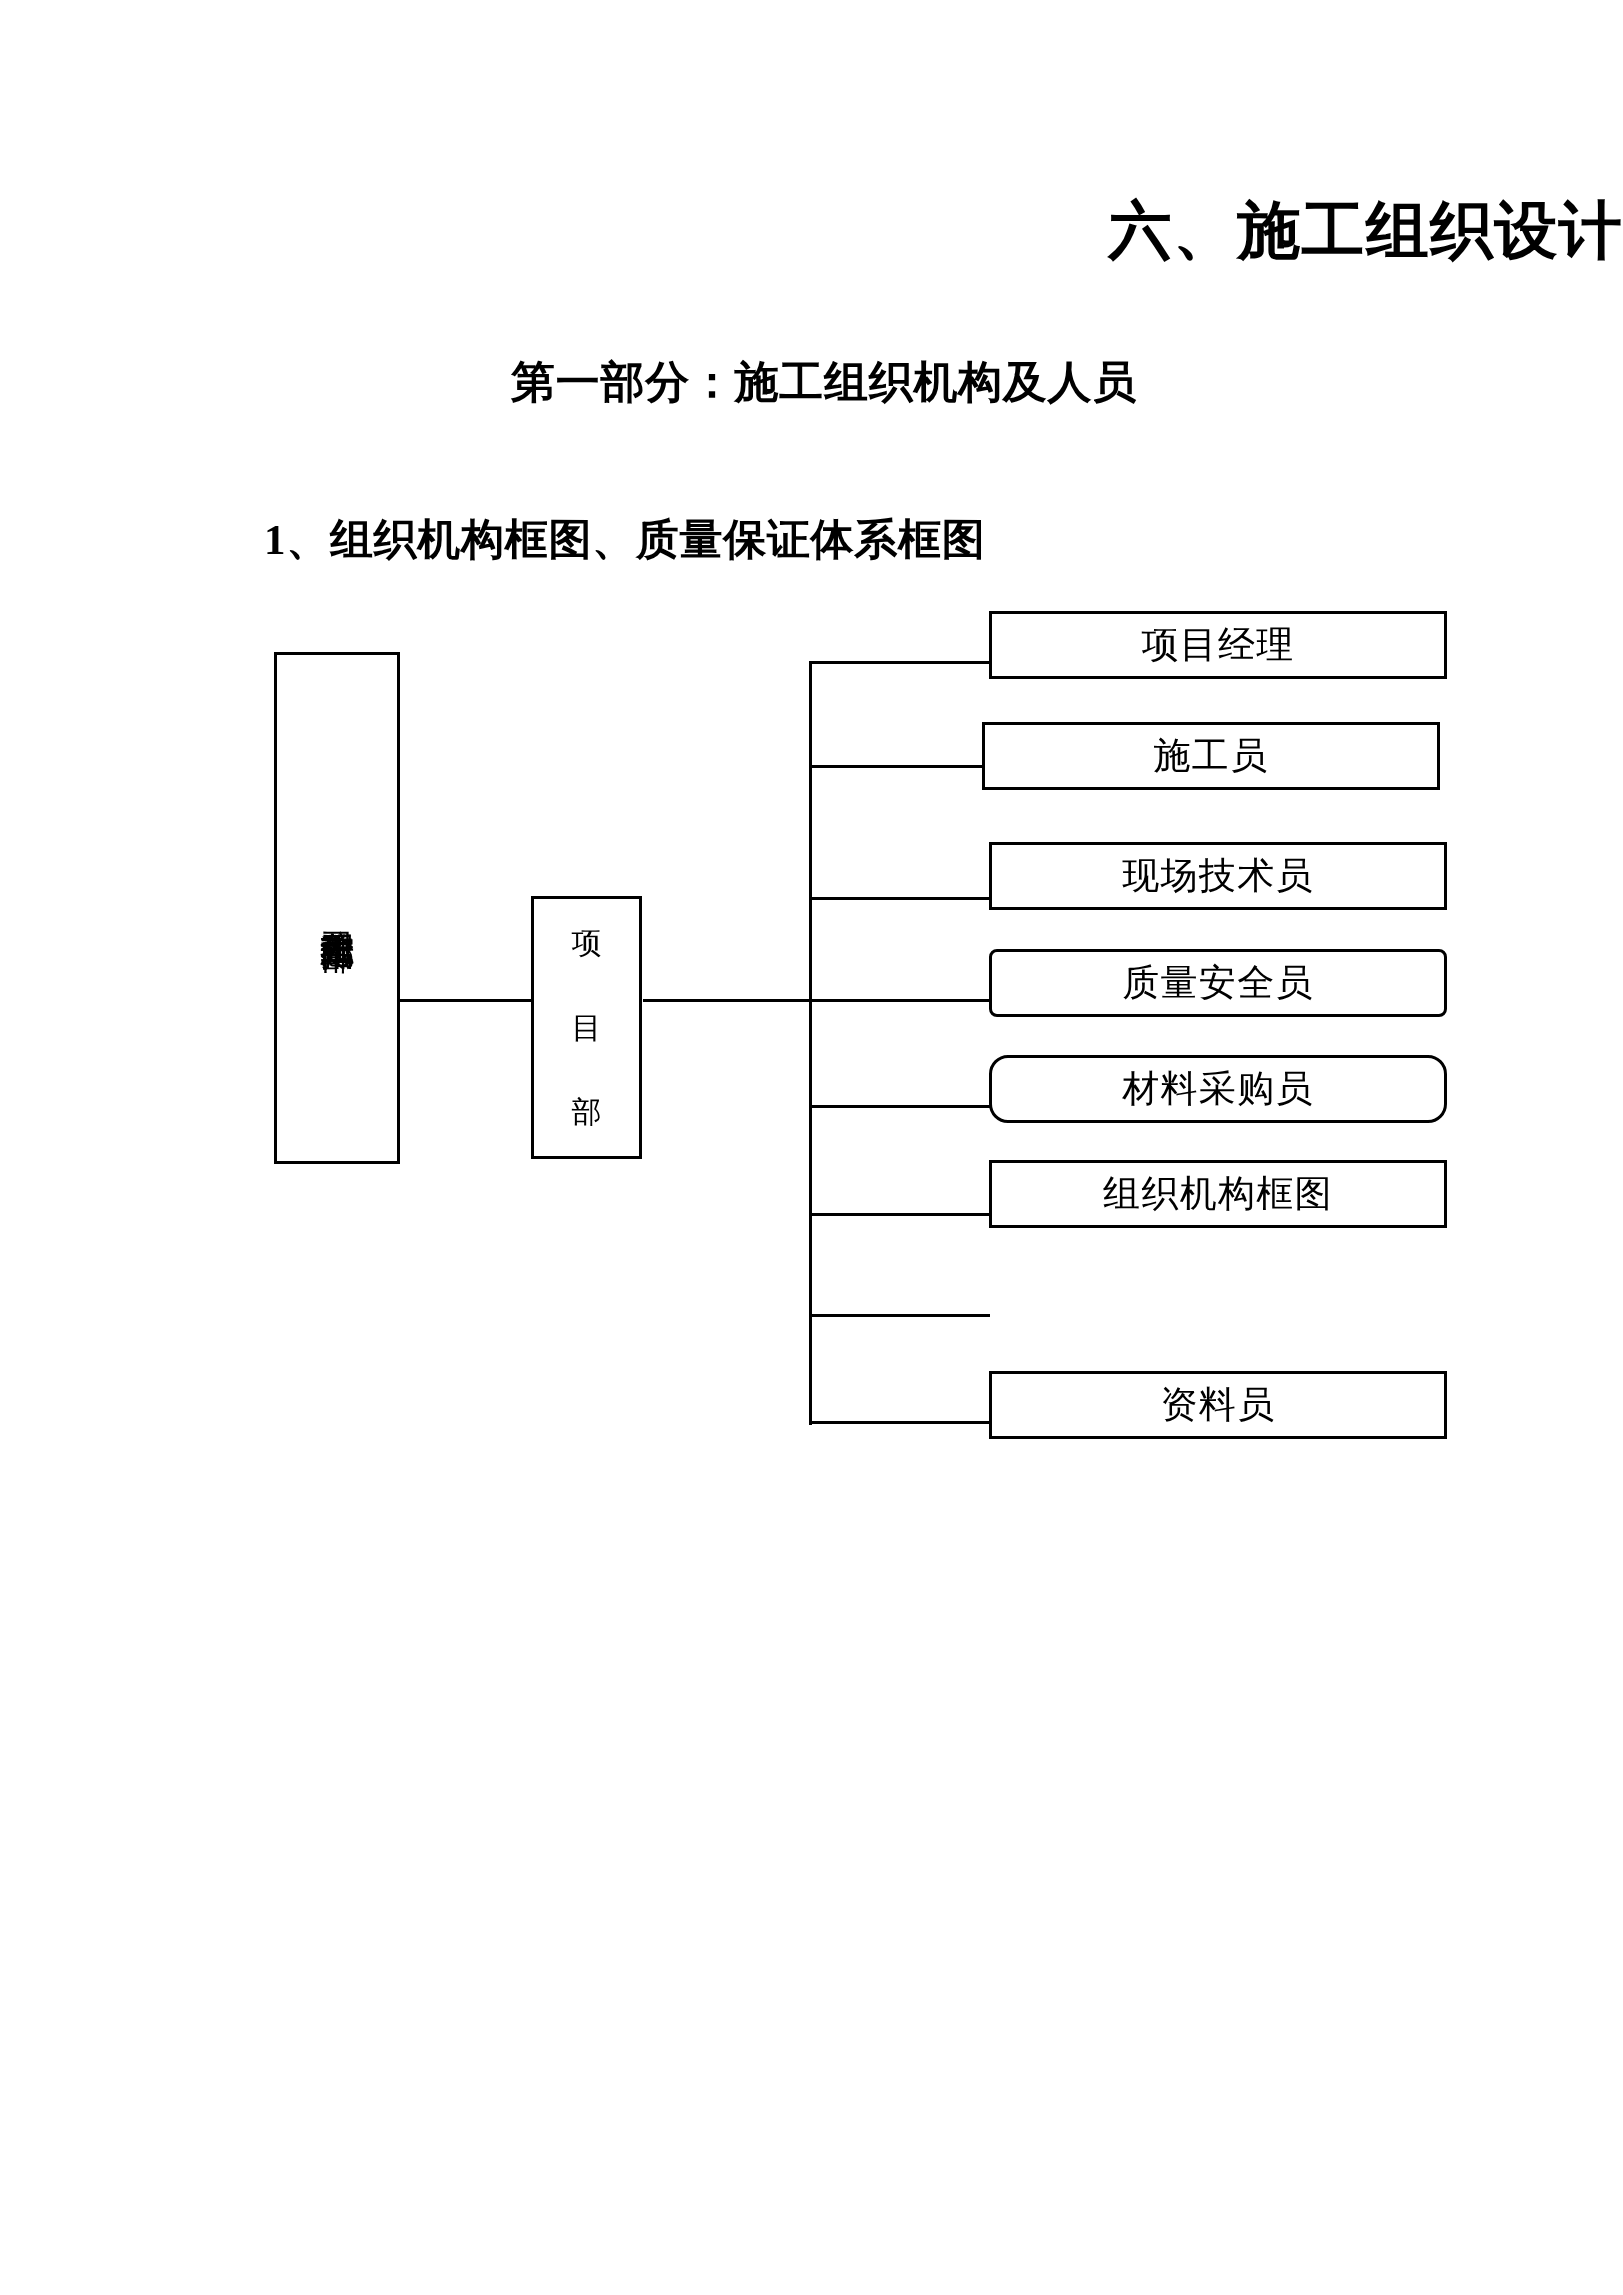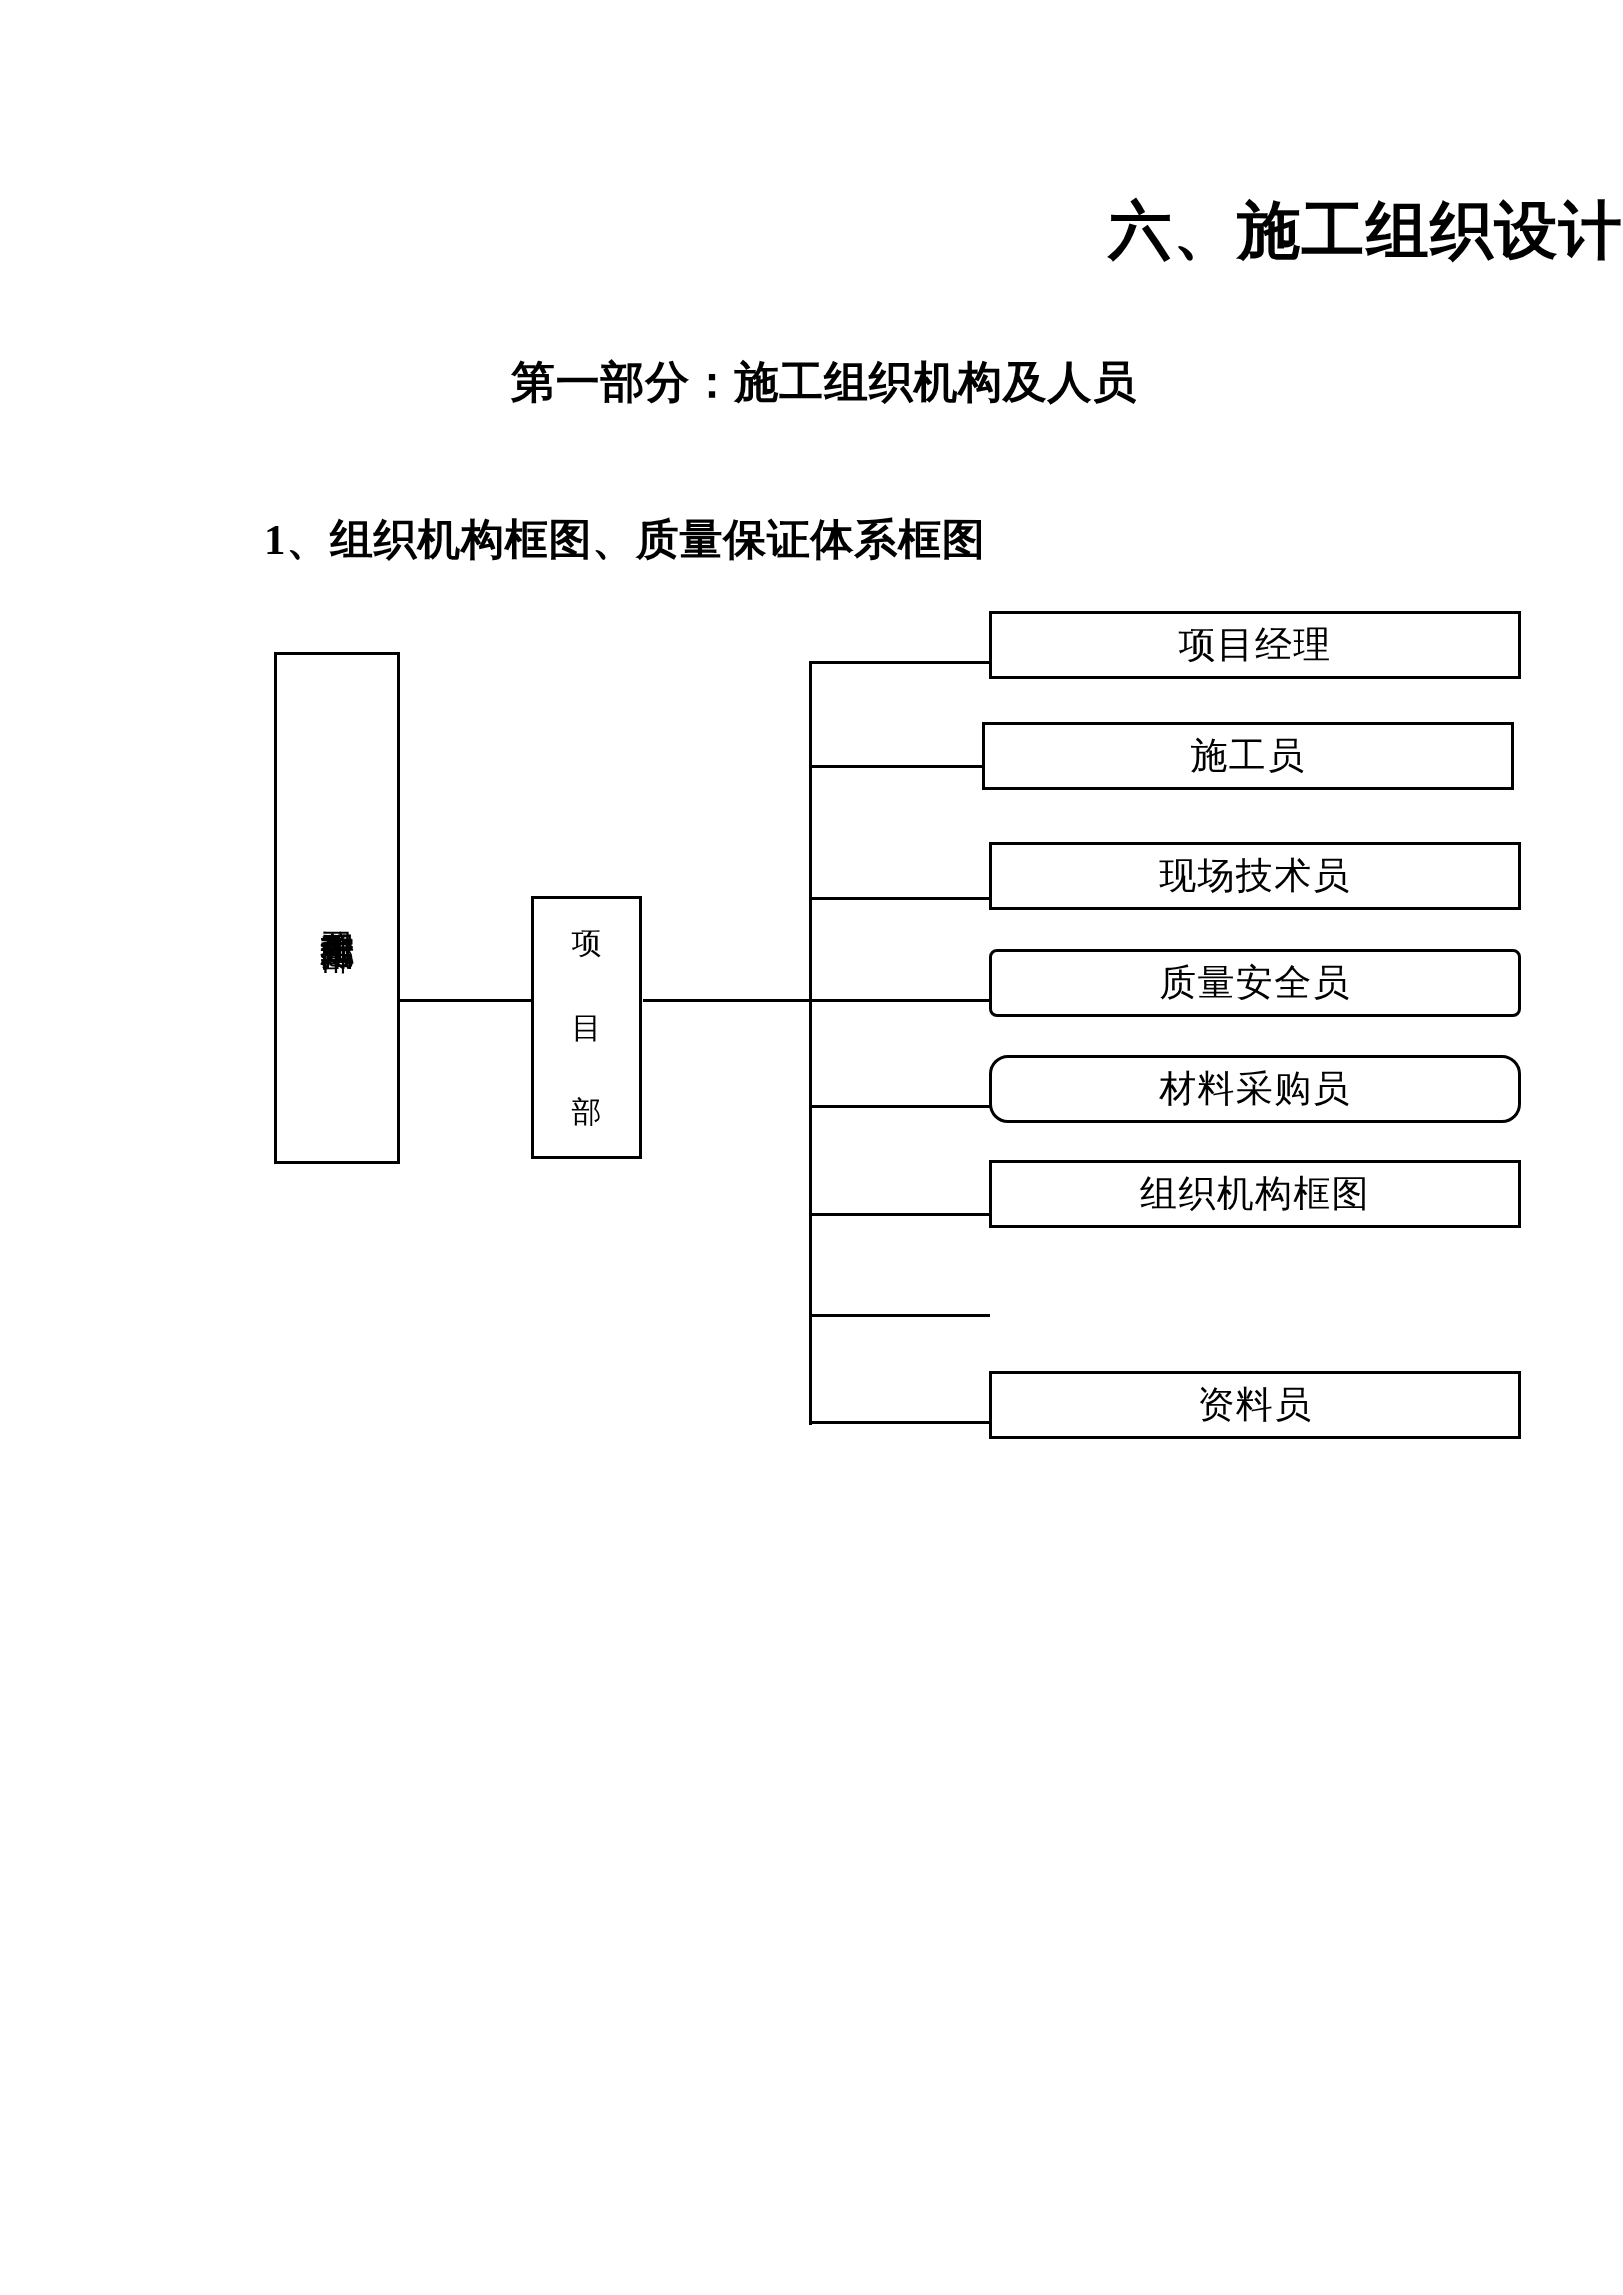--- a/index.html
+++ b/index.html
@@ -59,21 +59,21 @@
   .mid-box{
     left:531px;top:896px;width:111px;height:263px;
     flex-direction:column;justify-content:space-between;
     padding:29px 0;
   }
   .mid-box span{
     font-size:30px;line-height:1;
     font-family:"Liberation Serif","DejaVu Serif",serif;
   }
   .child-box{
-    left:989px;width:532px;height:68px;
+    left:989px;width:458px;height:68px;
     border-width:3.3px;
     font-size:37px;
     letter-spacing:1.3px;
     font-family:Liberation Mono, monospace;
   }
   .child-box.c1{top:611px;}
   .child-box.c2{top:722px;left:982px;}
   .child-box.c3{top:842px;}
   .child-box.c4{top:949px;border-radius:8px;}
   .child-box.c5{top:1055px;border-radius:19px;}

